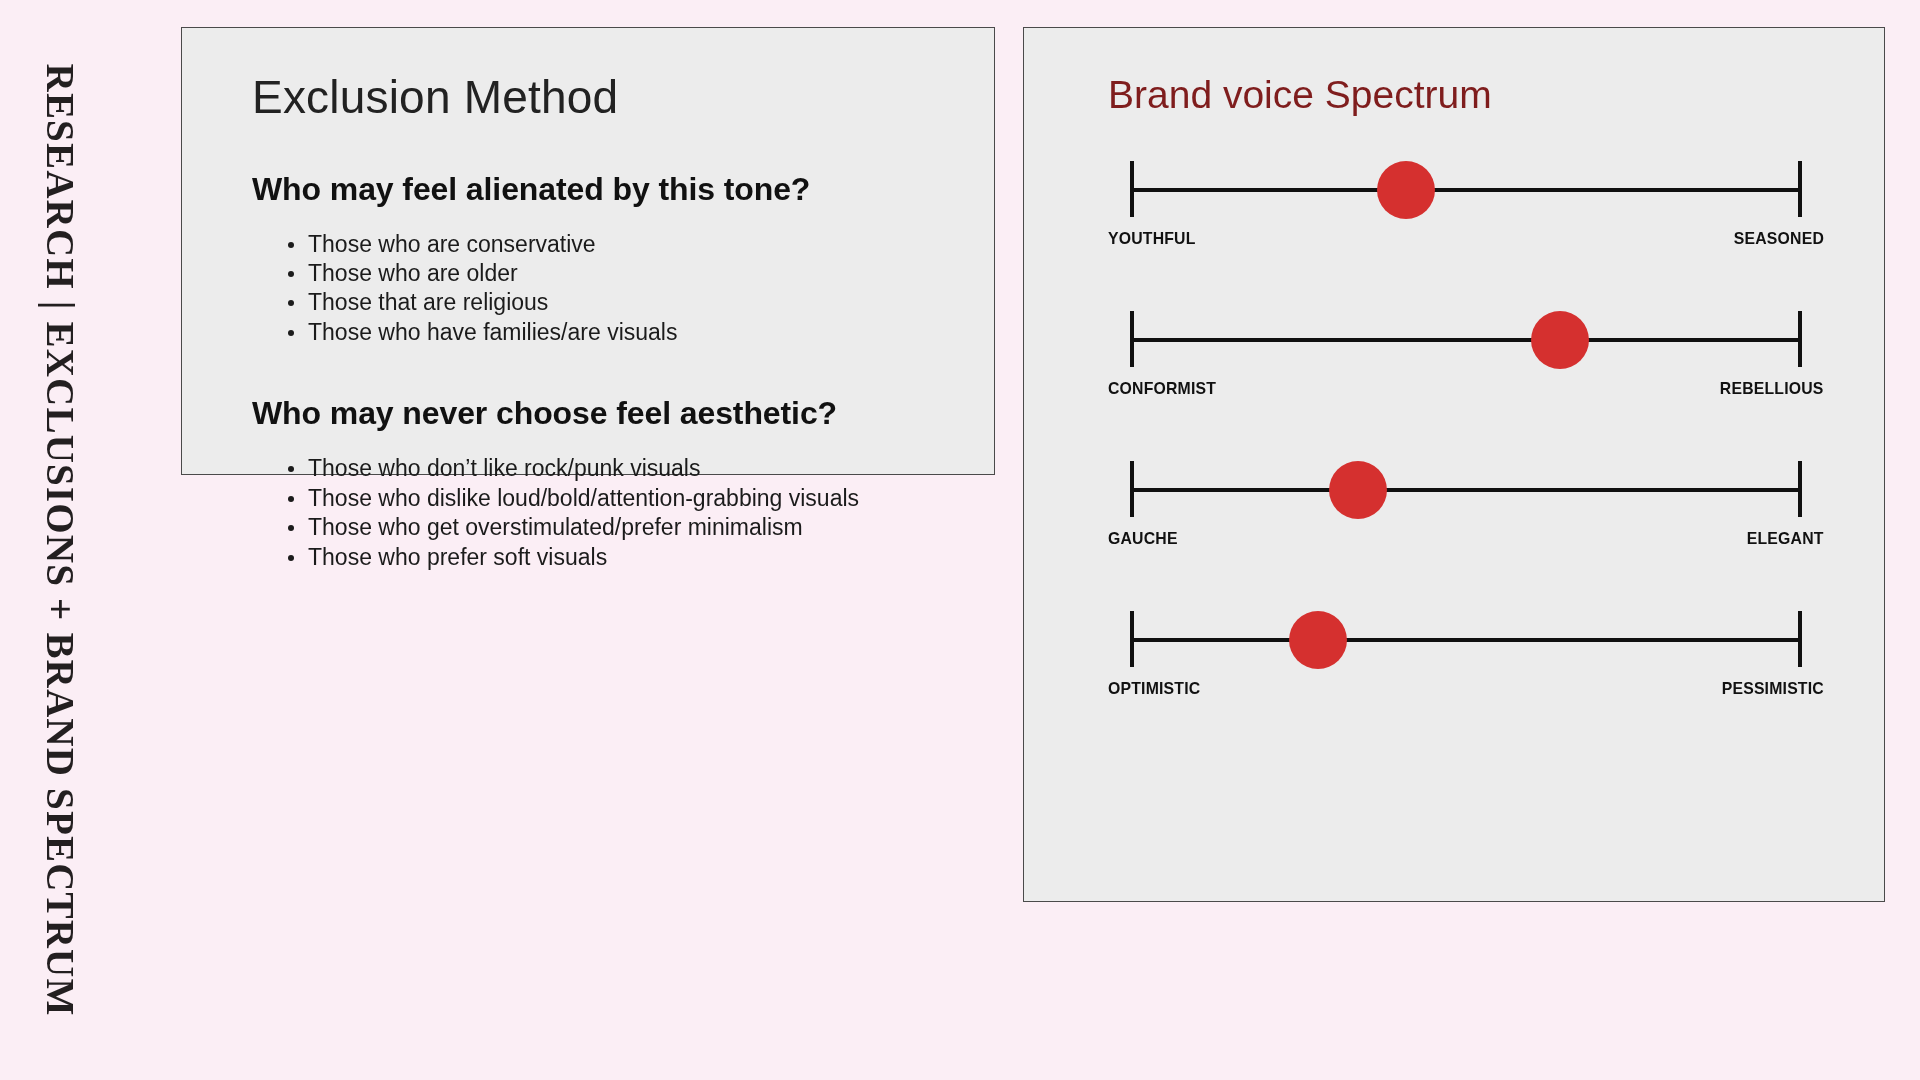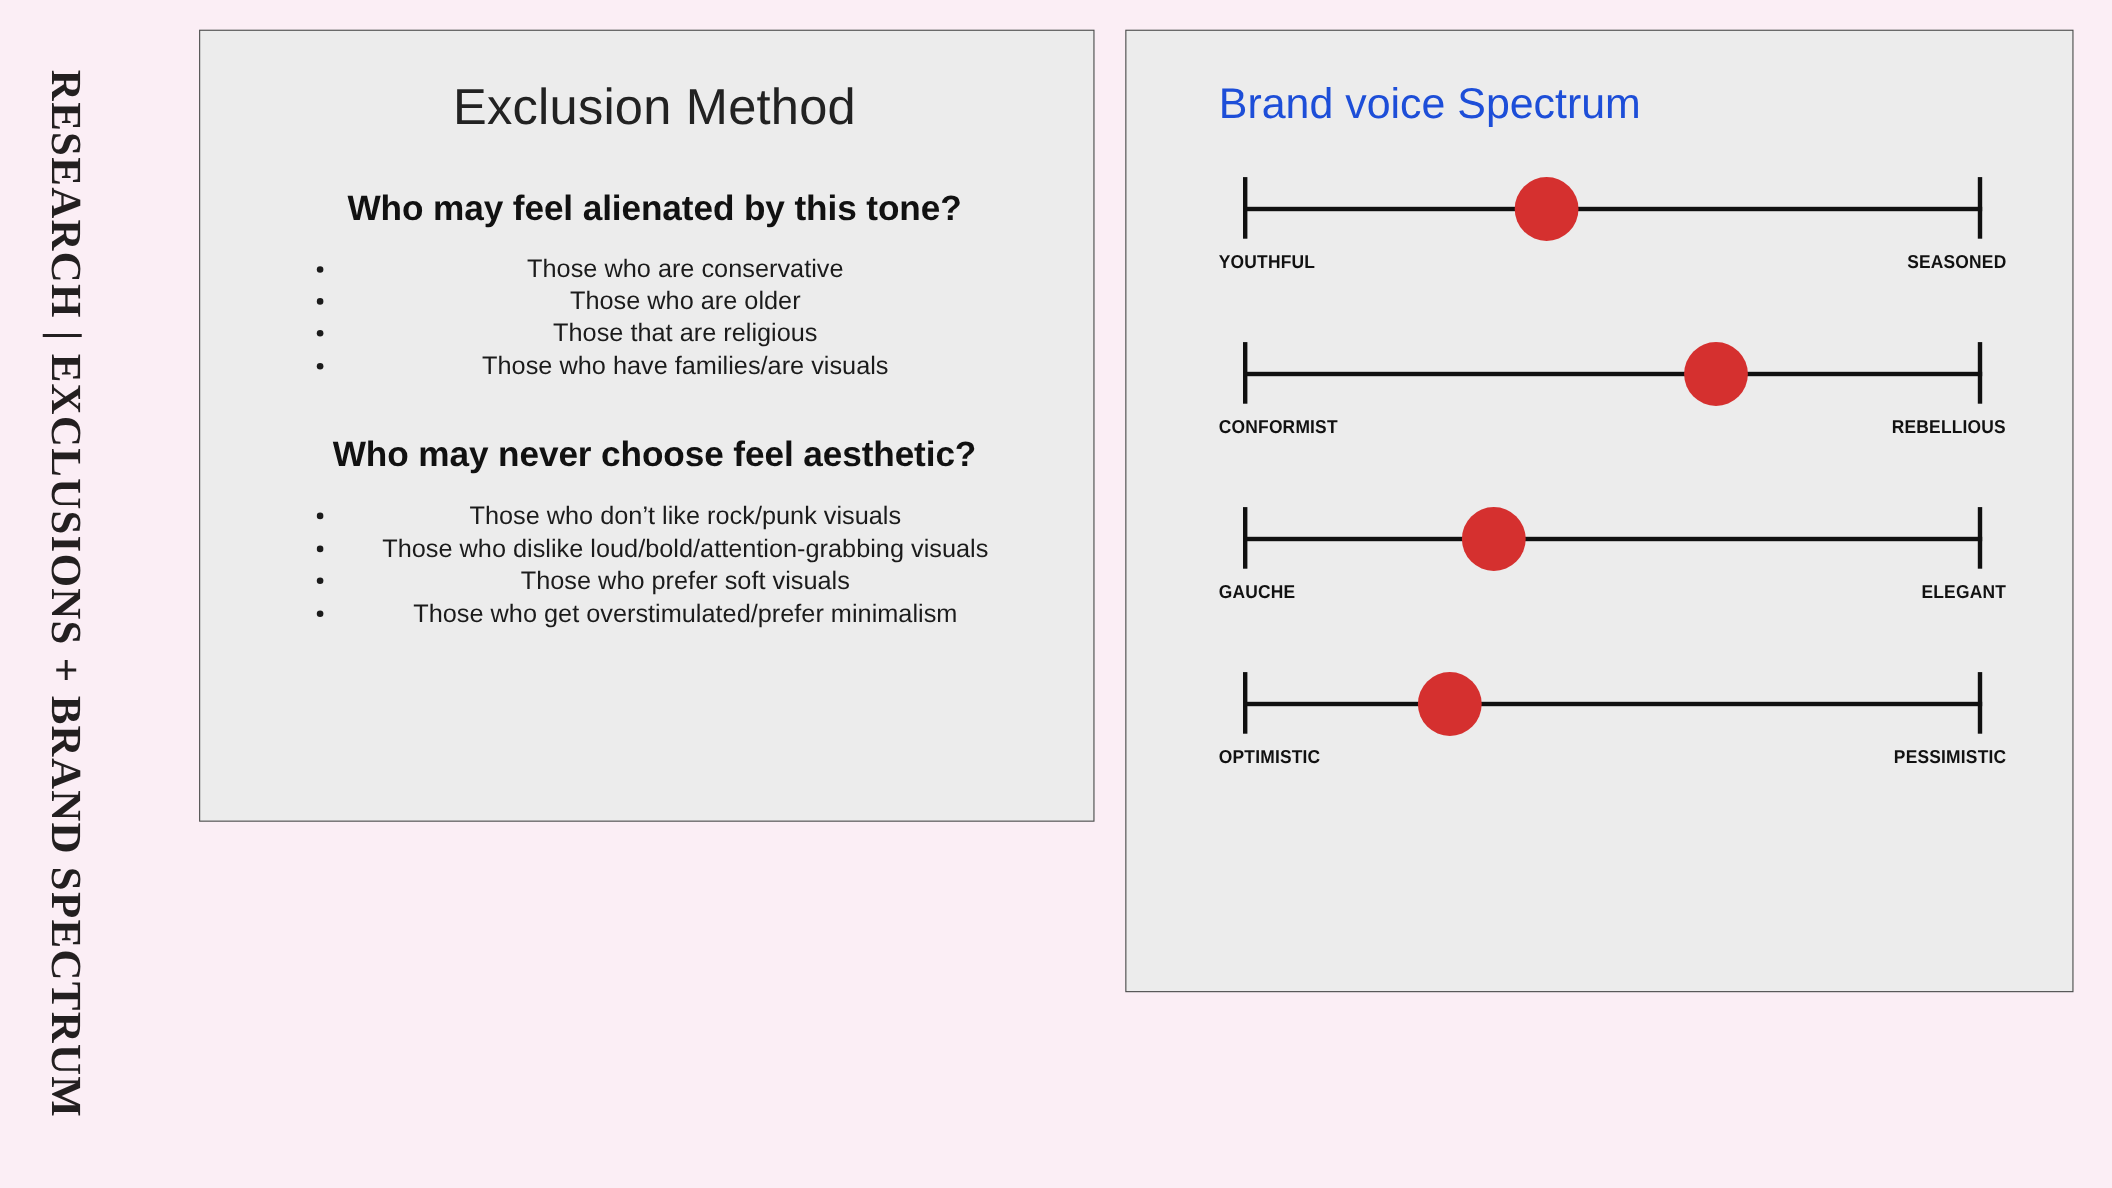--- a/index.html
+++ b/index.html
@@ -42,23 +42,22 @@
     position: absolute;
     background: #ececec;
     border: 1px solid #4a4a4a;
     box-sizing: border-box;
   }
 
   #exclusion-card {
     left: 181px;
     top: 27px;
     width: 814px;
-    height: 720px;
+    height: 448px;
     padding: 44px 56px 0 56px;
-    text-align: center;
   }
 
   #spectrum-card {
     left: 1023px;
     top: 27px;
     width: 862px;
     height: 875px;
     padding: 46px 0 0 0;
   }
 
@@ -101,21 +100,21 @@
     width: 6px;
     height: 6px;
     border-radius: 50%;
     background: #1b1b1b;
   }
 
   
   #spectrum-title {
     font-size: 39px;
     font-weight: 300;
-    color: #1d4ed8;
+    color: #7f1d1d;
     margin: 0 0 0 84px;
     line-height: 1.1;
   }
 
   #spectrum-rows {
     margin-top: 44px;
     padding: 0 60px 0 84px;
   }
 
   .spectrum-row {
@@ -188,22 +187,22 @@
     <li>Those who are conservative</li>
     <li>Those who are older</li>
     <li>Those that are religious</li>
     <li>Those who have families/are visuals</li>
   </ul>
 
   <h2 class="q-heading">Who may never choose feel aesthetic?</h2>
   <ul class="bullets">
     <li>Those who don’t like rock/punk visuals</li>
     <li>Those who dislike loud/bold/attention-grabbing visuals</li>
+    <li>Those who get overstimulated/prefer minimalism</li>
     <li>Those who prefer soft visuals</li>
-    <li>Those who get overstimulated/prefer minimalism</li>
   </ul>
 </section>
 
 <section class="card" id="spectrum-card">
   <h1 id="spectrum-title">Brand voice Spectrum</h1>
 
   <div id="spectrum-rows">
 
     <div class="spectrum-row">
       <div class="axis">

